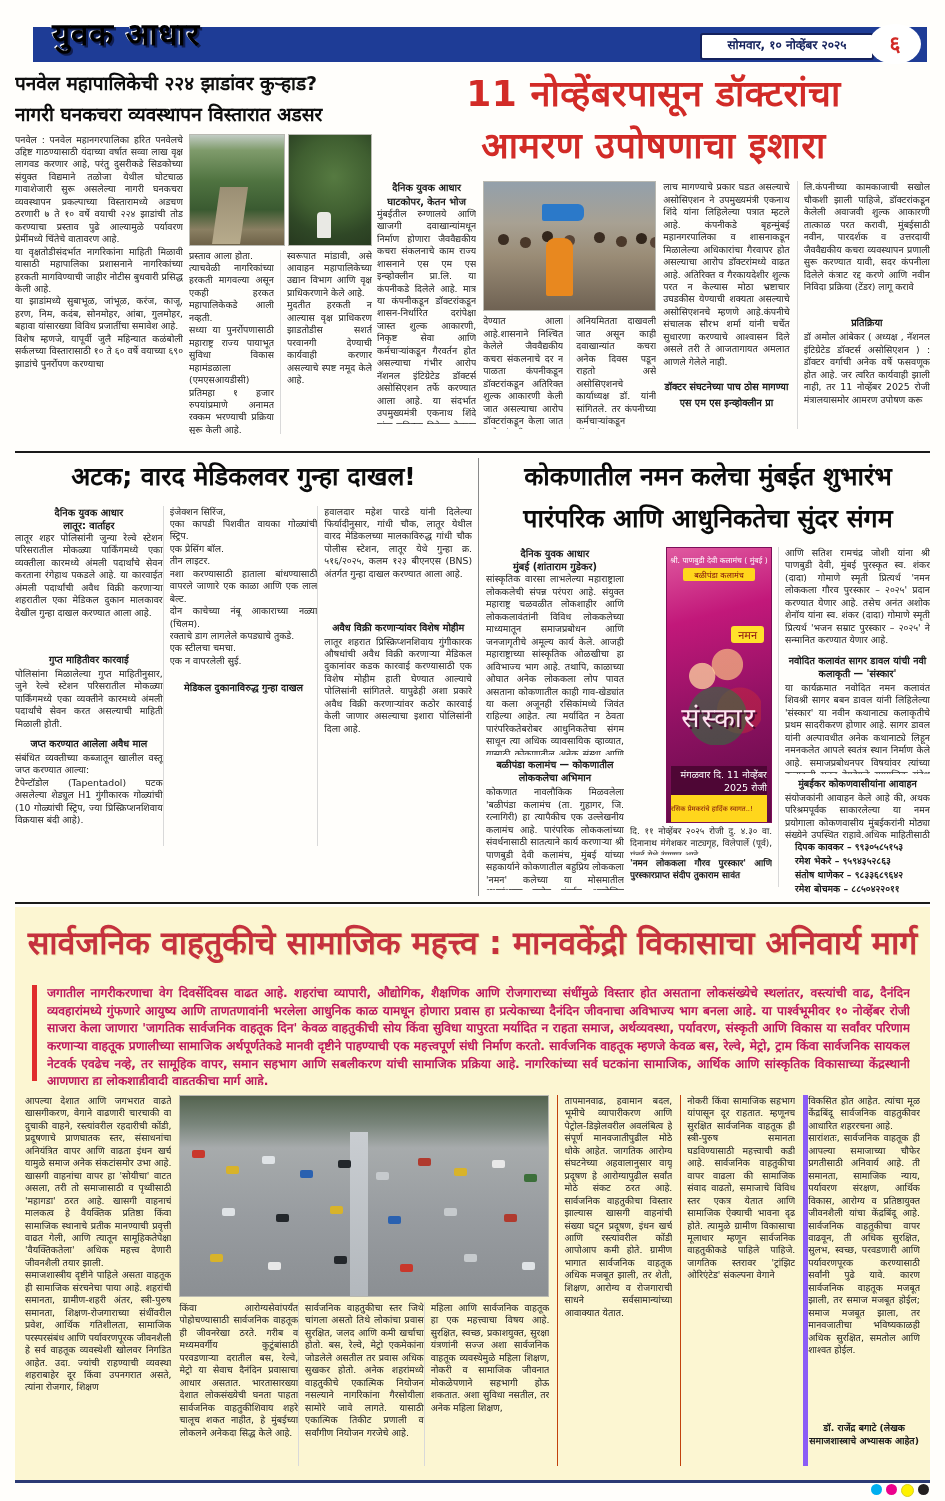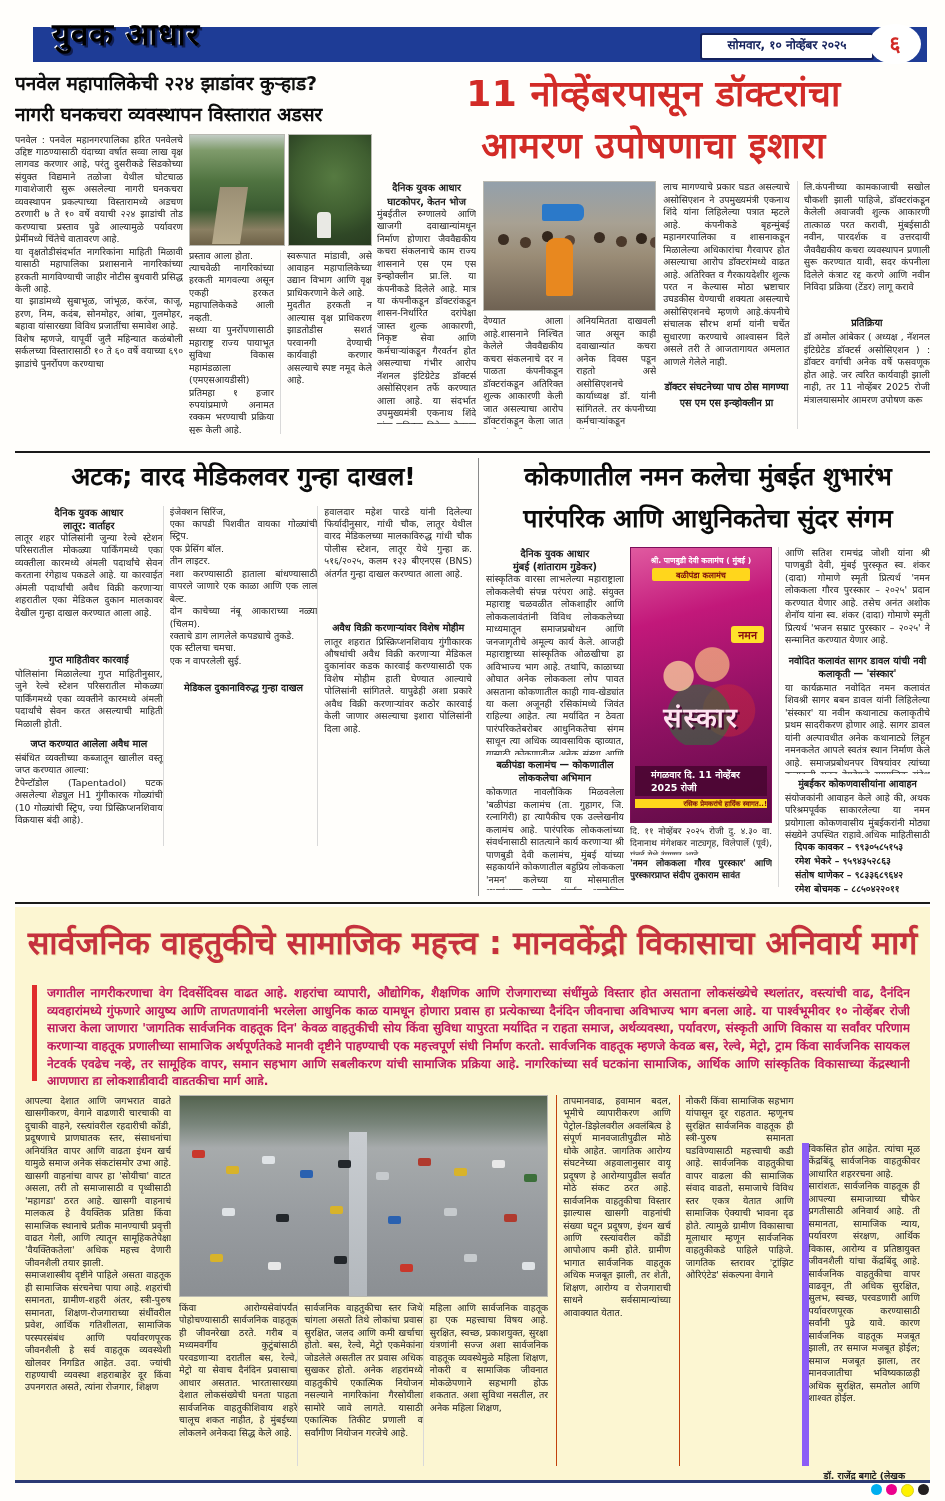--- a/index.html
+++ b/index.html
@@ -58,35 +58,35 @@
   .lat-body{display:flex;height:340px;margin-top:8px;}
   .lat-body .vcol{flex:1;min-width:0;}
   .art-kokan{left:486px;top:456px;width:444px;height:444px;overflow:hidden;}
   .kok-body{display:flex;gap:6px;height:340px;margin-top:8px;}
   .kok-c1{width:138px;}
   .kok-mid{width:142px;display:flex;flex-direction:column;gap:3px;}
   .kok-c3{flex:1;min-width:0;border-left:1px solid #d9d9d9;padding-left:6px;}
   .contacts{font-weight:bold;white-space:pre-line;font-size:9.3px;line-height:1.5;padding-left:10px;}
   
   .poster{height:274px;background:linear-gradient(165deg,#e05aa0 0%,#c2187a 26%,#8e1162 60%,#5e0b45 100%);
-          border:1px solid #7c0f59;color:#fff;position:relative;overflow:hidden;font-weight:bold;}
+          border:1px solid #7c0f59;color:#fff;position:relative;overflow:hidden;font-weight:normal;margin-left:36px;}
   .po-art{position:absolute;left:10%;top:30%;width:80%;height:42%;
           background:radial-gradient(circle at 30% 40%,rgba(255,214,160,.75) 0 14%,transparent 15%),
                      radial-gradient(circle at 60% 30%,rgba(250,190,130,.7) 0 16%,transparent 17%),
                      radial-gradient(circle at 48% 75%,rgba(40,120,60,.55) 0 30%,transparent 31%),
                      radial-gradient(circle at 75% 70%,rgba(200,40,60,.5) 0 22%,transparent 23%);}
   .po-org1{font-size:7.6px;text-align:center;margin-top:7px;color:#fff;}
   .po-org2{width:70%;margin:3px auto 0;background:#ffd61c;color:#7a0b0b;font-size:8px;text-align:center;border-radius:2px;padding:1px 0;}
   .po-badge{position:absolute;right:7px;top:78px;background:#ffe12b;color:#8a0f0f;font-size:11px;padding:1px 7px;border-radius:3px;}
   .po-title{position:absolute;left:0;right:0;top:150px;text-align:center;font-size:27px;color:#ffe3f1;
             text-shadow:2px 2px 0 #4e0733;letter-spacing:2px;}
-  .po-date{position:absolute;left:4px;right:4px;bottom:26px;background:rgba(74,5,50,.9);text-align:left;
-           font-size:9.5px;padding:2px 16px;color:#ffffff;}
-  .po-welcome{position:absolute;left:4px;right:4px;bottom:14px;background:#ffd61c;color:#7a0b0b;
-           text-align:right;font-size:6.8px;padding:0 0;}
+  .po-date{position:absolute;left:4px;right:4px;bottom:26px;background:rgba(74,5,50,.9);text-align:right;
+           font-size:9.5px;padding:2px 0;color:#ffffff;}
+  .po-welcome{position:absolute;left:4px;right:4px;bottom:0;background:#ffd61c;color:#7a0b0b;
+           text-align:left;font-size:6.8px;padding:9px 0;}
   .kok-cap{flex:1;font-size:8.8px;overflow:hidden;}
   
   .art-trans{left:15px;top:907px;width:915px;height:573px;background:#fcf6d2;border-bottom:3px solid #2b3a74;overflow:hidden;}
   .trans-h{text-align:center;margin-top:13px;font-size:32px;font-weight:800;color:#c5313e;white-space:nowrap;overflow:hidden;
            text-shadow:1px 1px 0 #f3e4a6;}
   .redbar{position:absolute;left:17px;top:78px;width:5px;height:96px;background:#e02d2d;}
   .trans-intro{position:absolute;left:32px;right:20px;top:78px;height:100px;font-size:12.2px;font-weight:600;
            color:#be185d;line-height:1.45;text-align:justify;overflow:hidden;}
   .trans-body{position:absolute;left:10px;right:10px;top:188px;bottom:14px;display:flex;gap:8px;}
   .tb-a{width:152px;}
@@ -94,21 +94,21 @@
   .ph-traffic{height:200px;background:linear-gradient(180deg,#54644f 0%,#79857b 14%,#a7abac 26%,#989ca0 60%,#8b8f93 100%);}
   .ph-traffic .lane{position:absolute;left:46%;top:18%;width:5%;height:82%;background:linear-gradient(180deg,#c9cdd1,#b3b8bd);}
   .ph-traffic .cars{position:absolute;left:12px;top:54px;width:13px;height:8px;border-radius:2px;background:#c9372b;
       box-shadow:34px 16px 0 #d8b32a,70px 6px 0 #dfe3e6,108px 20px 0 #2a61b0,146px 10px 0 #23272b,184px 22px 0 #c6cacd,
       226px 8px 0 #b03a2e,262px 18px 0 #d8b32a,300px 10px 0 #e8e8e8,332px 24px 0 #3c6f3a,30px 58px 0 #dfe3e6,
       84px 64px 0 #23272b,138px 56px 0 #d8b32a,196px 66px 0 #2a61b0,252px 58px 0 #c6cacd,312px 64px 0 #b03a2e,
       18px 104px 0 #d8b32a,76px 112px 0 #e8e8e8,142px 106px 0 #23272b,208px 114px 0 #c9372b,272px 104px 0 #c6cacd,330px 112px 0 #dfe3e6;}
   .tb-mid-row{display:flex;flex:1;min-height:0;}
   .tb-mid-row .vcol{flex:1;min-width:0;}
   .tb-b,.tb-c{width:112px;border-left:1px solid #c2410c;padding-left:6px;}
-  .tb-d{width:116px;border-left:7px solid #8b5cf6;padding-left:0;margin-top:48px;}
+  .tb-d{width:116px;border-left:5px solid #8b5cf6;padding-left:0;}
   .author{font-weight:bold;text-align:center;font-size:9.3px;line-height:1.4;margin-top:4px;}
   
   .cmyk{position:absolute;right:16px;bottom:4px;display:flex;gap:4px;}
   .dot{width:11px;height:11px;border-radius:50%;}
   .c{background:#00aeef;} .m{background:#ec008c;} .y{background:#fff200;border:1px solid #d8cf20;} .k{background:#231f20;}
 </style>
 </head>
 <body>
 
 <div id="page">

